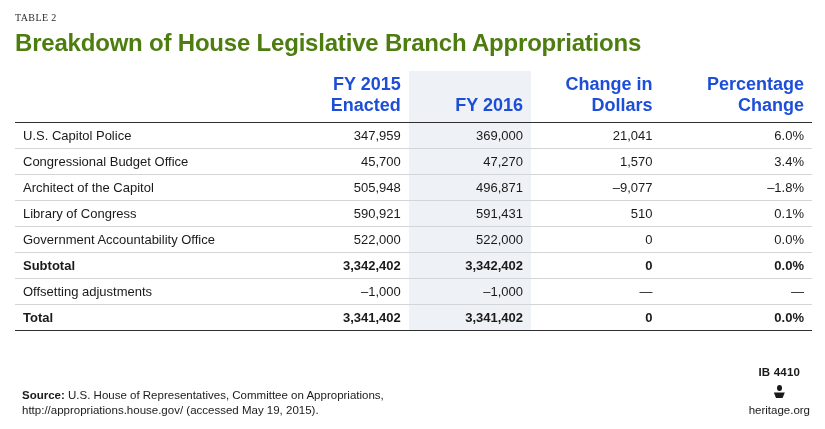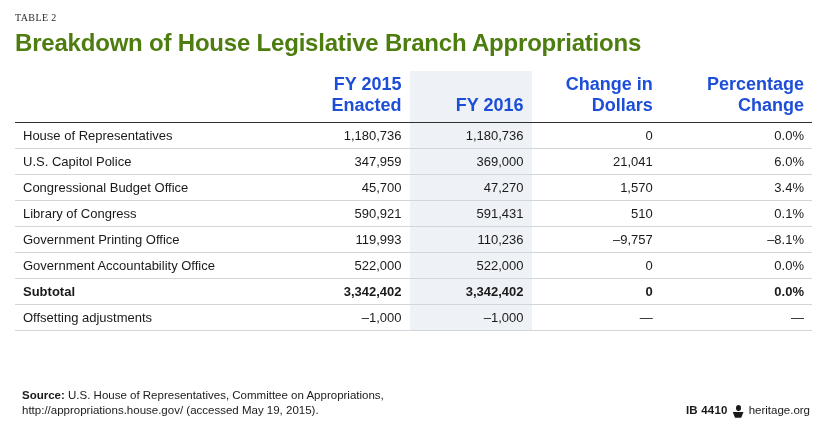--- a/index.html
+++ b/index.html
@@ -115,20 +115,21 @@
     font-weight: bold;
   }
   .footer-right {
     position: absolute;
     right: 0;
     bottom: 0;
     font-size: 11.5px;
     display: flex;
     align-items: center;
     gap: 5px;
+    flex-direction: column;
   }
   .footer-right .ib {
     font-weight: bold;
     letter-spacing: 0.2px;
   }
   .brand {
     font-weight: normal;
     color: #1a1a1a;
   }
   .torch {
@@ -179,54 +180,47 @@
     <thead>
       <tr class="head-rule">
         <th class="col-label"></th>
         <th class="num">FY 2015 Enacted</th>
         <th class="num hl">FY 2016</th>
         <th class="num">Change in Dollars</th>
         <th class="num">Percentage Change</th>
       </tr>
     </thead>
     <tbody>
-      <tr class="row-top">
-        <td class="label">House of Representatives</td>
-        <td class="num">1,180,736</td>
-        <td class="num hl">1,180,736</td>
-        <td class="num">0</td>
-        <td class="num">0.0%</td>
-      </tr>
       <tr>
         <td class="label">U.S. Capitol Police</td>
         <td class="num">347,959</td>
         <td class="num hl">369,000</td>
         <td class="num">21,041</td>
         <td class="num">6.0%</td>
       </tr>
       <tr>
         <td class="label">Congressional Budget Office</td>
         <td class="num">45,700</td>
         <td class="num hl">47,270</td>
         <td class="num">1,570</td>
         <td class="num">3.4%</td>
       </tr>
       <tr>
+        <td class="label">Architect of the Capitol</td>
+        <td class="num">505,948</td>
+        <td class="num hl">496,871</td>
+        <td class="num">–9,077</td>
+        <td class="num">–1.8%</td>
+      </tr>
+      <tr>
         <td class="label">Library of Congress</td>
         <td class="num">590,921</td>
         <td class="num hl">591,431</td>
         <td class="num">510</td>
         <td class="num">0.1%</td>
-      </tr>
-      <tr>
-        <td class="label">Government Printing Office</td>
-        <td class="num">119,993</td>
-        <td class="num hl">110,236</td>
-        <td class="num">–9,757</td>
-        <td class="num">–8.1%</td>
       </tr>
       <tr>
         <td class="label">Government Accountability Office</td>
         <td class="num">522,000</td>
         <td class="num hl">522,000</td>
         <td class="num">0</td>
         <td class="num">0.0%</td>
       </tr>
       <tr class="subtotal">
         <td class="label">Subtotal</td>
@@ -234,20 +228,27 @@
         <td class="num hl">3,342,402</td>
         <td class="num">0</td>
         <td class="num">0.0%</td>
       </tr>
       <tr class="offsetting">
         <td class="label">Offsetting adjustments</td>
         <td class="num">–1,000</td>
         <td class="num hl">–1,000</td>
         <td class="num">—</td>
         <td class="num">—</td>
+      </tr>
+      <tr class="total">
+        <td class="label">Total</td>
+        <td class="num">3,341,402</td>
+        <td class="num hl">3,341,402</td>
+        <td class="num">0</td>
+        <td class="num">0.0%</td>
       </tr>
     </tbody>
   </table>
 
   <div class="footer">
     <div>
       <span class="src-label">Source:</span><span> U.S. House of Representatives, Committee on Appropriations,</span>
     </div>
     <div>http://appropriations.house.gov/ (accessed May 19, 2015).</div>
     <div class="footer-right">

